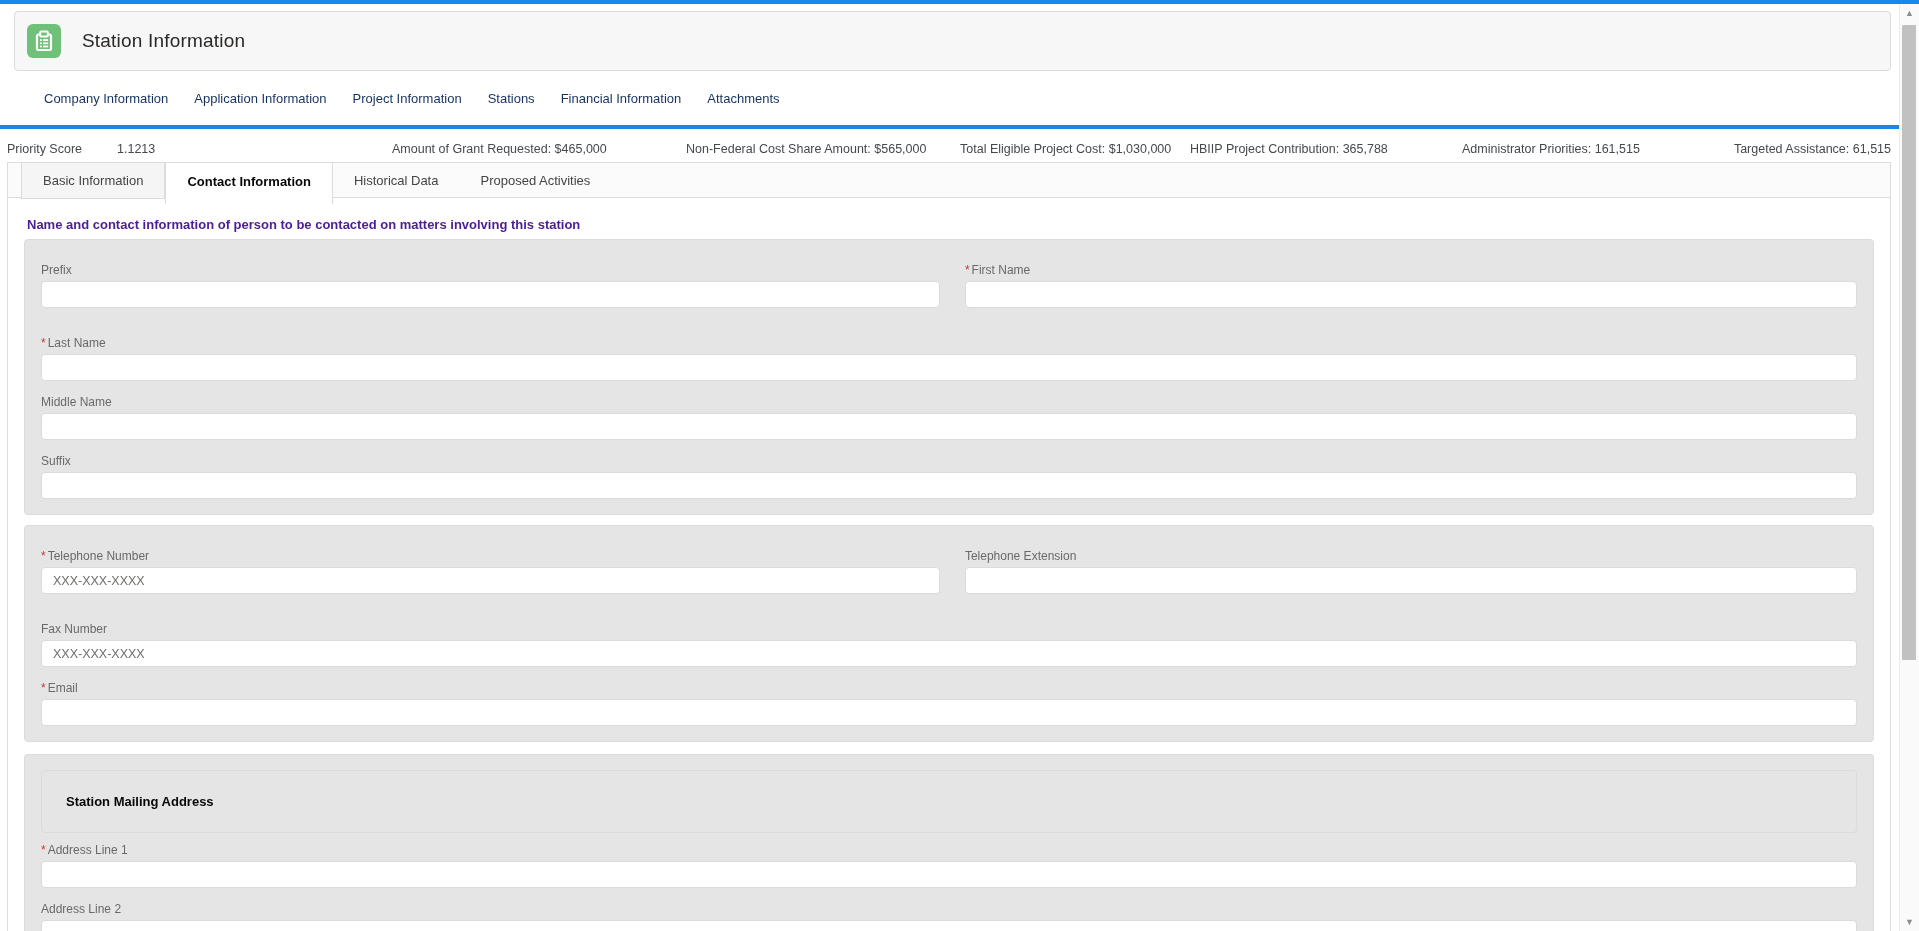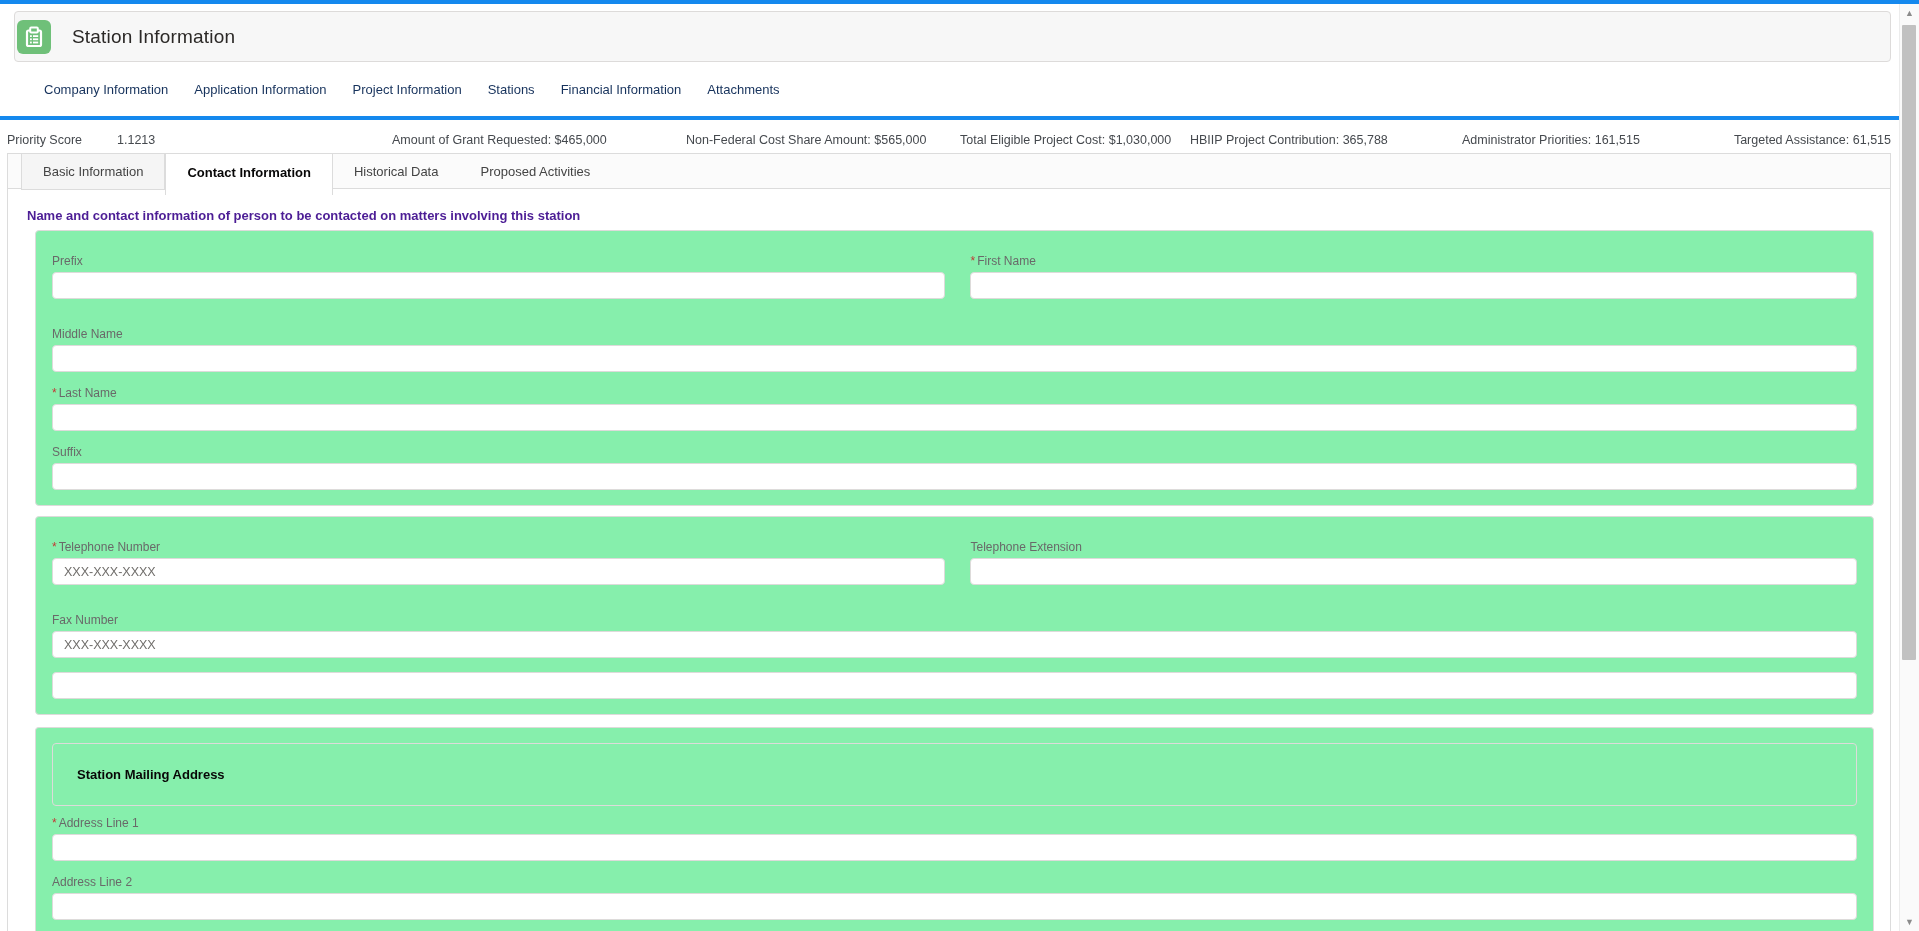--- a/index.html
+++ b/index.html
@@ -6,22 +6,22 @@
   html,body { width:1919px; height:931px; overflow:hidden; background:#fff;
     font-family:"Liberation Sans", sans-serif; color:#3e3e3c; }
 
   
   .topbar { position:absolute; left:0; top:0; width:1919px; height:4px; background:#1589ee; z-index:5; }
 
   
   .page { position:absolute; left:0; top:4px; width:1899px; }
 
   
-  .header-card { margin:7px 8px 0 14px; height:51px; background:#f7f7f7;
-    border:1px solid #dddbda; border-radius:4px; display:flex; align-items:center; padding-left:2px; }
+  .header-card { margin:7px 8px 0 14px; height:60px; background:#f7f7f7;
+    border:1px solid #dddbda; border-radius:4px; display:flex; align-items:center; padding-left:12px; }
   .header-icon { width:34px; height:34px; border-radius:6px; background:#6fc079; display:flex;
     align-items:center; justify-content:center; flex:0 0 34px; }
   .header-title { margin-left:21px; font-size:19px; color:#2b2826; letter-spacing:.2px; }
 
   
   .nav-tabs { display:flex; gap:26px; padding-left:44px; margin-top:20px; height:18px;
     font-size:13px; color:#16325c; }
   .nav-tab { cursor:pointer; white-space:nowrap; }
 
   .blue-rule { margin-top:16px; height:4px; background:#1589ee; width:100%; }
@@ -42,21 +42,21 @@
   .subtab { font-size:13px; color:#444; padding:0 21px; line-height:35px; height:36px;
     cursor:pointer; white-space:nowrap;text-align:right; }
   .subtab.visited { margin-left:13px; background:#f5f5f5; border:1px solid #dcdcdc;
     margin-top:-1px; height:37px; line-height:36px; }
   .subtab.active { position:relative; z-index:2; margin-top:-1px; height:42px; line-height:37px;
     background:#fff; border:1px solid #dcdcdc; border-bottom:none; font-weight:bold; color:#080707; }
 
   .section-heading { margin:19px 0 7px 19px; font-size:13px; font-weight:bold; color:#4c1d95; line-height:15px; }
 
   
-  .card { margin:0 16px 0 27px; border:1px solid #dddbda; border-radius:4px; background:#86efac;
+  .card { margin:0 16px 0 16px; border:1px solid #dddbda; border-radius:4px; background:#e5e5e5;
     padding:23px 16px 15px 16px; }
   .card + .card { margin-top:10px; }
   .card.third { margin-top:12px; padding-top:15px; border-bottom:none; border-bottom-left-radius:0;
     border-bottom-right-radius:0; padding-bottom:60px; }
 
   .field { margin-bottom:14px; }
   .field:last-child { margin-bottom:0; }
   .field-label { font-size:12px; color:#696969; line-height:14px; margin-bottom:4px; }
   .req { color:#c23934; margin-right:2px; }
   .tbox { width:100%; height:27px; border:1px solid #dddbda; border-radius:4px; background:#fff;
@@ -161,25 +161,25 @@
         <div class="col1 field">
           <div class="field-label"><span>Prefix</span></div>
           <input class="tbox" type="text" style="">
         </div>
         <div class="col2 field">
           <div class="field-label"><span class="req">*</span><span>First Name</span></div>
           <input class="tbox" type="text" style="">
         </div>
       </div>
       <div class="field">
+        <div class="field-label"><span class="req">*</span><span>Last Name</span></div>
+        <input class="tbox" type="text" style="">
+      </div>
+      <div class="field">
         <div class="field-label"><span>Middle Name</span></div>
-        <input class="tbox" type="text" style="">
-      </div>
-      <div class="field">
-        <div class="field-label"><span class="req">*</span><span>Last Name</span></div>
         <input class="tbox" type="text" style="">
       </div>
       <div class="field">
         <div class="field-label"><span>Suffix</span></div>
         <input class="tbox" type="text" style="">
       </div>
     </div>
 
     <div class="card">
       <div class="two-col">
@@ -190,20 +190,21 @@
         <div class="col2 field">
           <div class="field-label"><span>Telephone Extension</span></div>
           <input class="tbox" type="text" style="">
         </div>
       </div>
       <div class="field">
         <div class="field-label"><span>Fax Number</span></div>
         <input class="tbox" type="text" placeholder="XXX-XXX-XXXX" style="">
       </div>
       <div class="field">
+        <div class="field-label"><span class="req">*</span><span>Email</span></div>
         <input class="tbox" type="text" style="">
       </div>
     </div>
 
     <div class="card third">
       <div class="address-box">
         <span class="ab-title">Station Mailing Address</span>
       </div>
       <div class="field">
         <div class="field-label"><span class="req">*</span><span>Address Line 1</span></div>

